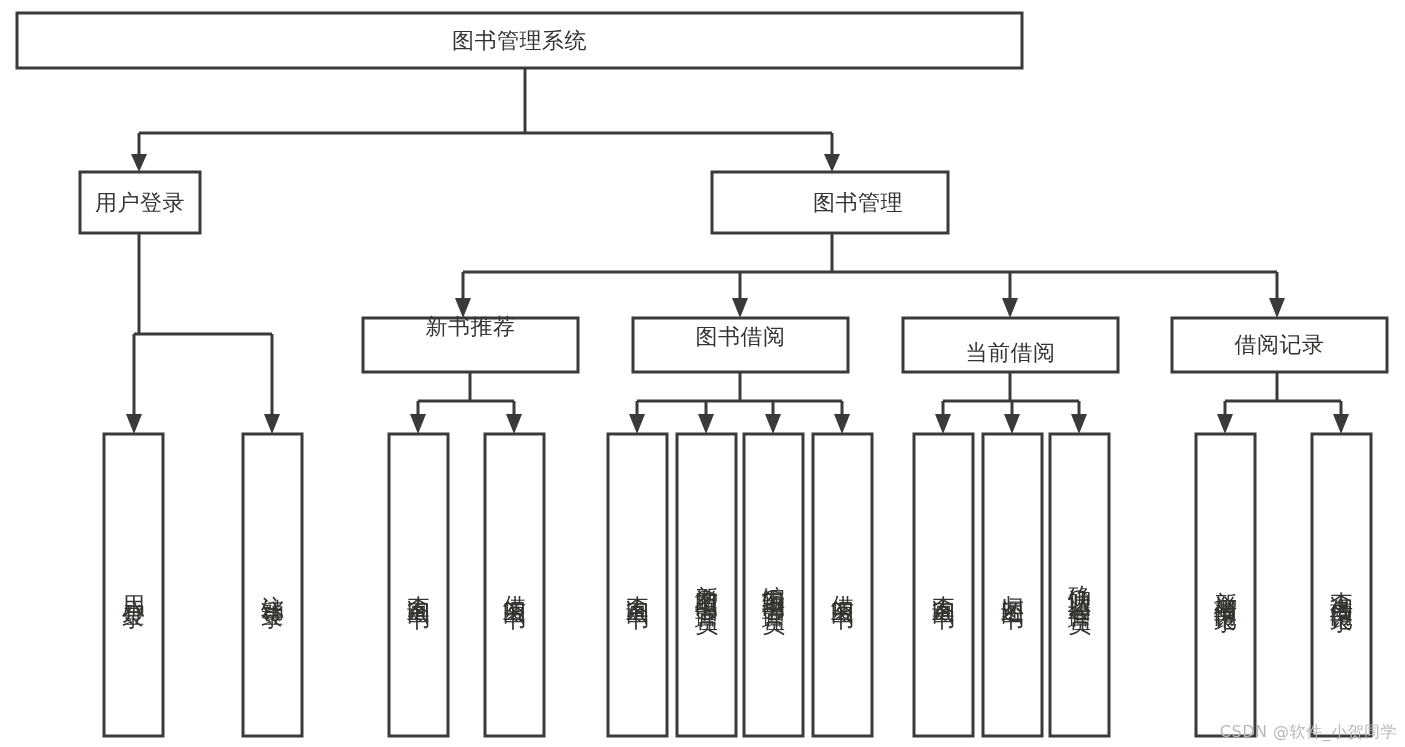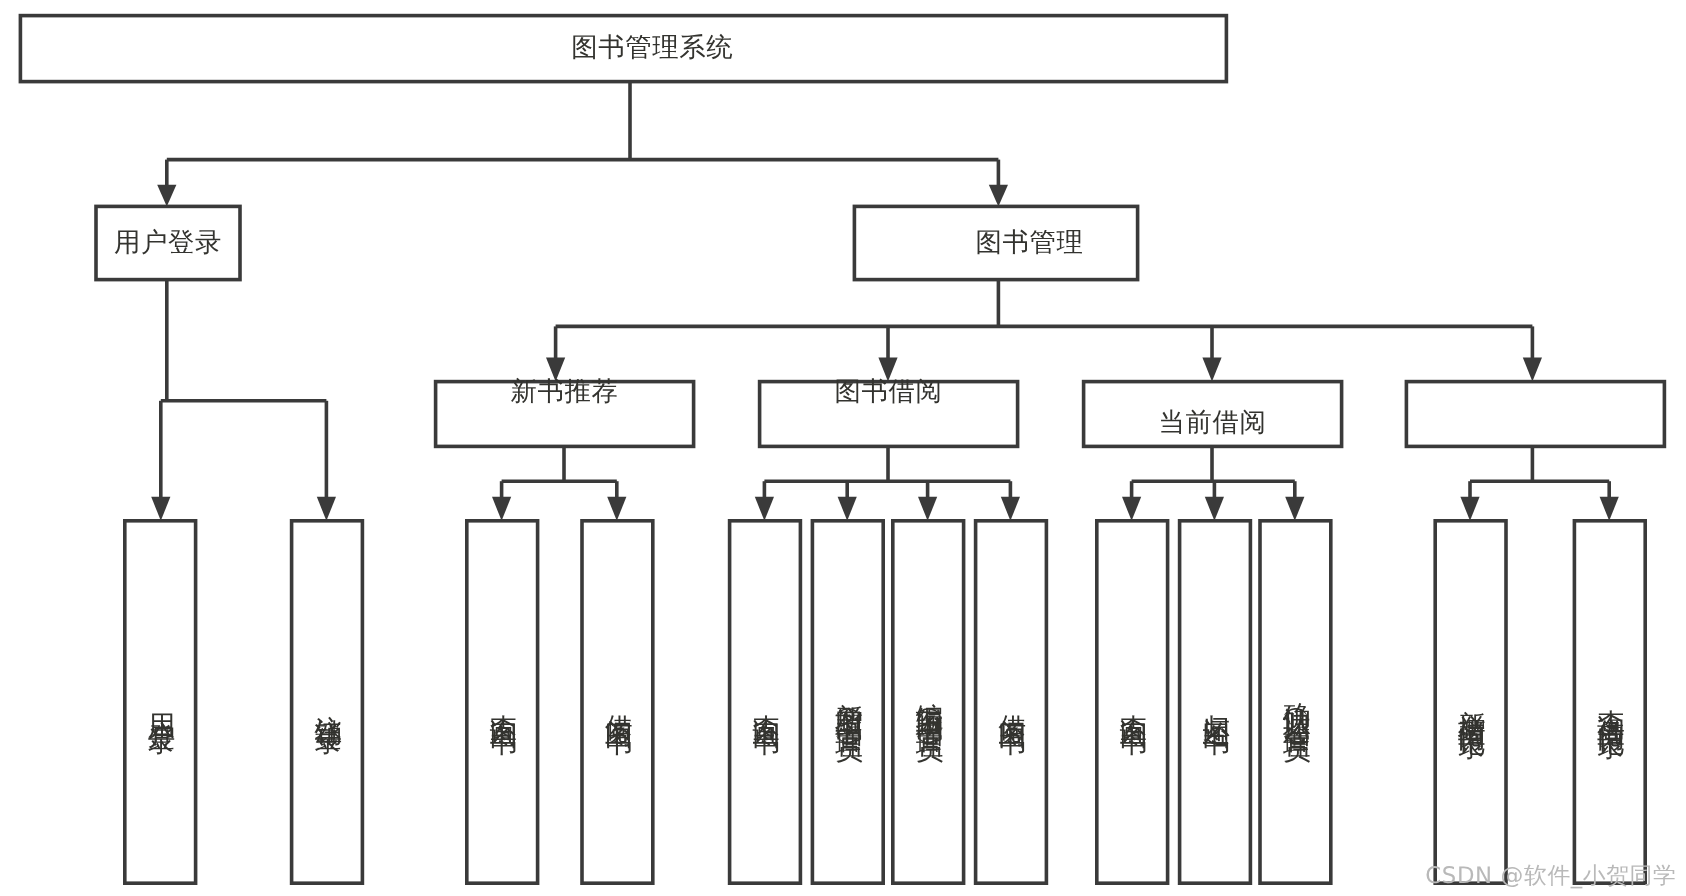--- a/index.html
+++ b/index.html
@@ -58,21 +58,21 @@
     writing-mode: vertical-rl;
     text-orientation: upright;
     letter-spacing: 4px;
     font-size: 23px;
   }
   .watermark {
     position: absolute;
     right: 8px;
     bottom: 4px;
     color: #b9b9b9;
-    font-size: 19px;
+    font-size: 16px;
     font-family: "DejaVu Sans", "Liberation Sans", sans-serif;
     letter-spacing: 0.5px;
     white-space: nowrap;
   }
 </style>
 </head>
 <body>
 
 <div id="diagram-root">
 
@@ -164,28 +164,29 @@
     <rect class="node-box" x="813" y="434" width="59" height="302"></rect>
 
     <rect class="node-box" x="914" y="434" width="59" height="302"></rect>
     <rect class="node-box" x="983" y="434" width="59" height="302"></rect>
     <rect class="node-box" x="1050" y="434" width="59" height="302"></rect>
 
     <rect class="node-box" x="1196" y="434" width="59" height="302"></rect>
     <rect class="node-box" x="1312" y="434" width="59" height="302"></rect>
   </svg>
 
-  <div class="node-label" style="left:17px; top:13px; width:1005px; height:55px;padding-left:24px;">图书管理系统</div>
+  <div class="node-label" style="left:17px; top:13px; width:1005px; height:55px;">图书管理系统</div>
 
   <div class="node-label" style="left:80px; top:172px; width:120px; height:61px;">用户登录</div>
   <div class="node-label" style="left:712px; top:172px; width:236px; height:61px;padding-left:28px;">图书管理</div>
 
   <div class="node-label" style="left:363px; top:300px; width:215px; height:54px;">新书推荐</div>
-  <div class="node-label" style="left:633px; top:300px; width:215px; height:54px;">图书借阅</div>
+  <div class="node-label" style="left:633px; top:310px; width:215px; height:54px;">图书借阅</div>
   <div class="node-label" style="left:903px; top:326px; width:215px; height:54px;">当前借阅</div>
+  <div class="node-label" style="left:1172px; top:318px; width:215px; height:54px;">借阅记录</div>
 
   <div class="node-label vertical" style="left:104px; top:434px; width:59px; height:302px;">用户登录</div>
   <div class="node-label vertical" style="left:243px; top:434px; width:59px; height:302px;">注销登录</div>
 
   <div class="node-label vertical" style="left:389px; top:434px; width:59px; height:302px;">查询图书</div>
   <div class="node-label vertical" style="left:485px; top:434px; width:59px; height:302px;">借阅图书</div>
 
   <div class="node-label vertical" style="left:608px; top:434px; width:59px; height:302px;">查询图书</div>
   <div class="node-label vertical" style="left:677px; top:434px; width:59px; height:302px;">新增图书（管理员）</div>
   <div class="node-label vertical" style="left:744px; top:434px; width:59px; height:302px;">编辑图书（管理员）</div>

